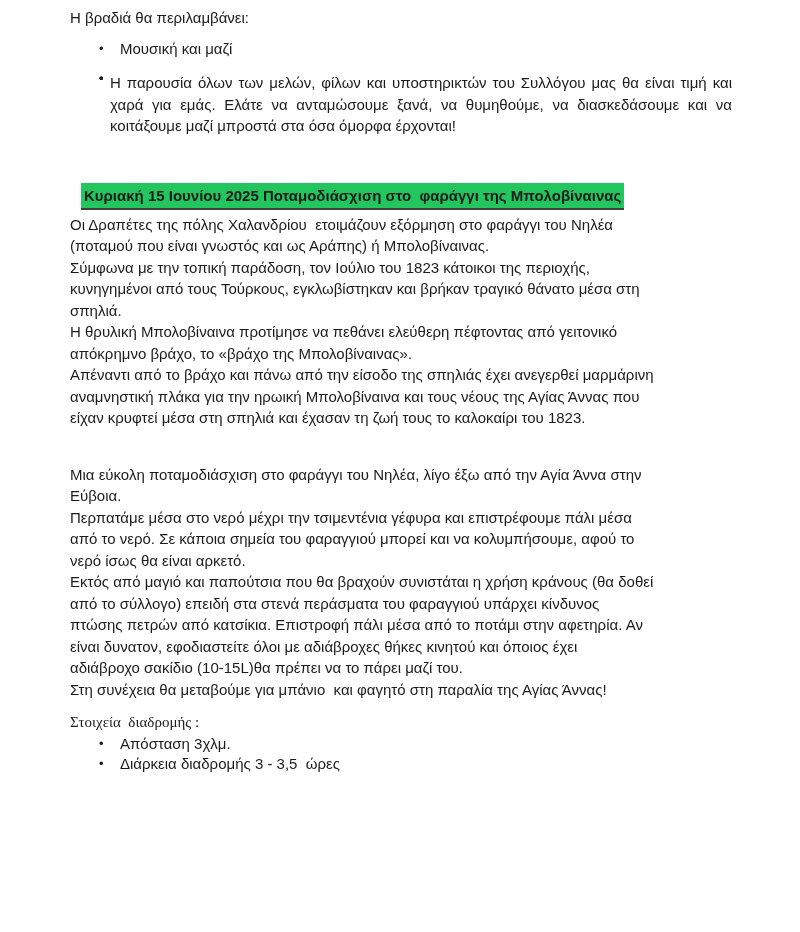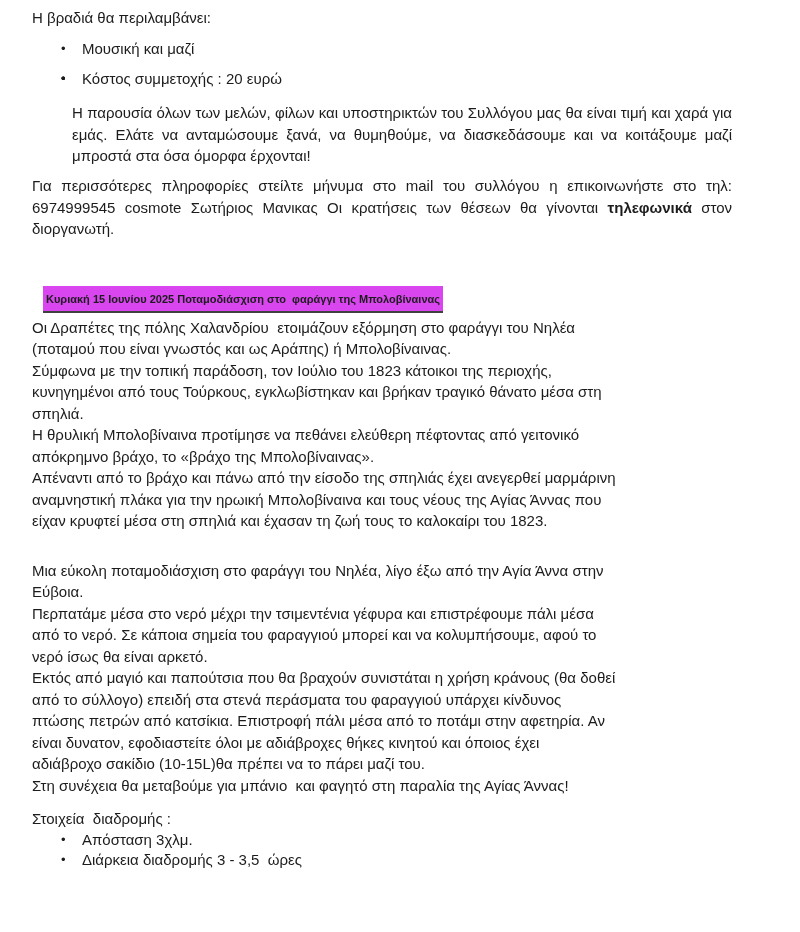--- a/index.html
+++ b/index.html
@@ -9,21 +9,21 @@
     overflow: hidden;
     color: #1c1c1c;
     font-family: "Liberation Sans", "DejaVu Sans", sans-serif;
     font-size: 15px;
     line-height: 21.5px;
   }
   .page {
     box-sizing: border-box;
     width: 800px;
     height: 736px;
-    padding: 7px 68px 0 32px;
+    padding: 7px 68px 0 70px;
   }
   .prewrap { white-space: pre-wrap; }
   .justify { text-align: justify; }
   p, ul { margin: 0; padding: 0; }
 
   
   ul.bullets { list-style: none; }
   ul.bullets li { position: relative; padding-left: 50px; }
   ul.bullets li .bullet {
     position: absolute; left: 29px; top: 0;
@@ -33,32 +33,32 @@
   ul.evening-list li { margin-bottom: 8.5px; }
   ul.tight-list { line-height: 20px; }
 
   .presence { margin-top: 13px; margin-left: 40px; }
   .contact { margin-top: 8.5px; }
   .contact strong { font-weight: bold; }
 
   .heading-row { margin: 46px 0 0 11px; }
   .event-highlight {
     display: inline-block;
-    background: #d946ef;
+    background: #22c55e;
     border-bottom: 2px solid #404040;
     font-weight: bold;
-    font-size: 11px;
+    font-size: 15px;
     line-height: 22px;
     padding: 2px 3px 1px 3px;
     white-space: pre-wrap;
   }
 
   .history-block { margin-top: 4px; }
-  .route-block { margin-top: 28px; }
-  .details-title { margin-top: 12px; }
+  .route-block { margin-top: 35px; }
+  .details-title { margin-top: 12px; font-family: Liberation Serif, serif; }
 </style>
 </head>
 <body>
 
 <main class="page">
 
   <p class="prewrap">Η βραδιά θα περιλαμβάνει:</p>
 
   <ul class="bullets evening-list">
     <li>
@@ -66,27 +66,25 @@
       <span class="prewrap">Μουσική και μαζί</span>
     </li>
     <li>
       <span class="bullet">•</span>
     </li>
     <li>
       <span class="bullet">•</span>
     </li>
     <li>
       <span class="bullet">•</span>
-      <span class="prewrap">Κόστος συμμετοχής : 20 ευρώ</span>
     </li>
   </ul>
 
   <p class="presence justify">Η παρουσία όλων των μελών, φίλων και υποστηρικτών του Συλλόγου μας θα είναι τιμή και χαρά για εμάς. Ελάτε να ανταμώσουμε ξανά, να θυμηθούμε, να διασκεδάσουμε και να κοιτάξουμε μαζί μπροστά στα όσα όμορφα έρχονται!</p>
 
-  <p class="contact justify"><span>Για περισσότερες πληροφορίες στείλτε μήνυμα στο mail του συλλόγου η επικοινωνήστε στο τηλ: 6974999545 cosmote Σωτήριος Μανικας Οι κρατήσεις των θέσεων θα γίνονται </span><strong>τηλεφωνικά</strong><span> στον διοργανωτή.</span></p>
 
   <div class="heading-row">
     <span class="event-highlight">Κυριακή 15 Ιουνίου 2025 Ποταμοδιάσχιση στο  φαράγγι της Μπολοβίναινας</span>
   </div>
 
   <div class="history-block prewrap">Οι Δραπέτες της πόλης Χαλανδρίου  ετοιμάζουν εξόρμηση στο φαράγγι του Νηλέα
 (ποταμού που είναι γνωστός και ως Αράπης) ή Μπολοβίναινας.
 Σύμφωνα με την τοπική παράδοση, τον Ιούλιο του 1823 κάτοικοι της περιοχής,
 κυνηγημένοι από τους Τούρκους, εγκλωβίστηκαν και βρήκαν τραγικό θάνατο μέσα στη
 σπηλιά.

